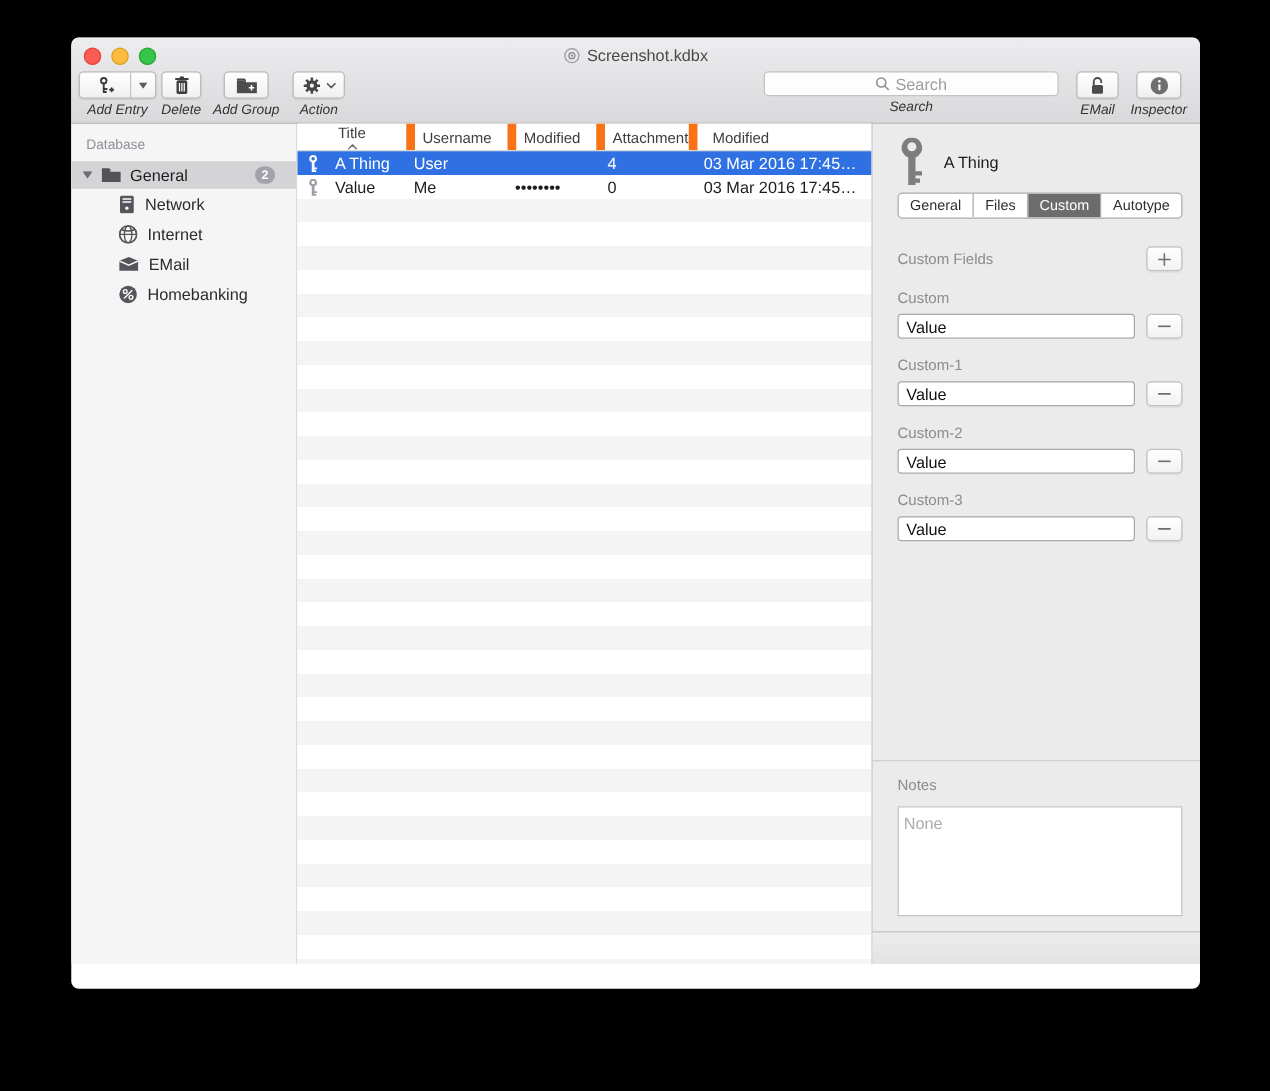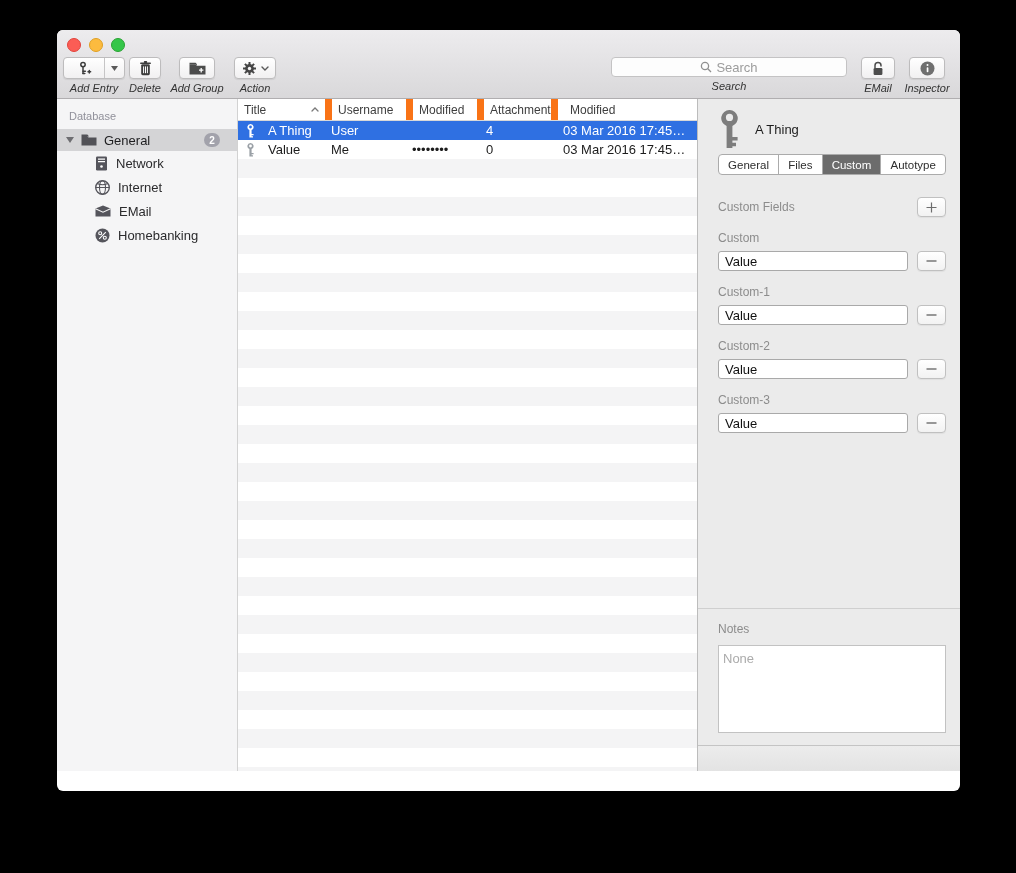--- a/index.html
+++ b/index.html
@@ -47,21 +47,21 @@
     background:#a2a2ab;color:#fff;font-size:10px;font-weight:bold;display:flex;align-items:center;justify-content:center;}
   .sb-item{height:24px;display:flex;align-items:center;padding-left:38px;}
   .sb-item .label{margin-left:8px;font-size:13px;color:#2b2b2d;}
   .sb-icon{color:#55555c;display:flex;}
   
   .entrylist{width:459px;flex:none;position:relative;background:#fff;}
   .cols{display:grid;grid-template-columns:24px 63px 81px 71px 74px 1fr;align-items:center;}
   .list-header{height:21px;border-bottom:1px solid #d8d8d8;font-size:12px;color:#3e3e3e;background:#fff;}
   .list-header .hcell{height:21px;display:flex;align-items:center;padding-left:6px;box-sizing:border-box;}
   .list-header .hcell.bl{border-left:7px solid #f97316;}
-  .h-title{grid-column:1 / 3;display:flex;align-items:center;justify-content:space-between;padding:0 6px;height:21px;box-sizing:border-box;}
+  .h-title{grid-column:1 / 3;display:flex;align-items:center;justify-content:space-between;padding:0 6px;height:21px;box-sizing:border-box;flex-direction:column;}
   .h-modified{padding-left:12px !important;}
   .rows{position:absolute;top:22px;bottom:0;left:0;right:0;
     background:repeating-linear-gradient(180deg,#f4f4f5 0 19px,#ffffff 19px 38px);}
   .row{height:19px;font-size:13px;color:#1c1c1c;}
   .row .cell{padding-left:6px;white-space:nowrap;overflow:hidden;}
   .row .cell.att{padding-left:9px;}
   .row .cell.mod{padding-left:12px;}
   .row .icon-cell{display:flex;justify-content:center;padding:0;}
   .row.selected{background:#2f70e2;color:#fff;}
   .rowkey{color:#9aa0a6;display:flex;}
@@ -95,20 +95,30 @@
 <body>
 
 <div class="window">
 
   <div class="chrome">
     <div class="traffic">
       <div class="tl red"></div>
       <div class="tl yellow"></div>
       <div class="tl green"></div>
     </div>
+    <div class="win-title">
+      <span style="display:flex;">
+        <svg width="13" height="13" viewBox="0 0 13 13">
+            <circle cx="6.5" cy="6.5" r="5.6" fill="#e8e8ea" stroke="#9a9aa0" stroke-width="1"></circle>
+            <circle cx="6.5" cy="6.5" r="2.4" fill="none" stroke="#8a8a92" stroke-width="1"></circle>
+            <circle cx="6.5" cy="6.5" r="0.9" fill="#8a8a92"></circle>
+          </svg>
+      </span>
+      <span>Screenshot.kdbx</span>
+    </div>
 
     <div class="tb-grp grp-addentry">
       <div class="tb-btn">
         <span style="display:flex;flex:1;justify-content:center;">
           <svg width="15" height="15" viewBox="0 0 15 15" fill="none" stroke="#3d3d3d" stroke-width="1.5" stroke-linecap="round">
             <circle cx="6" cy="3.6" r="2.2"></circle>
               <line x1="6" y1="5.8" x2="6" y2="12.6"></line>
             <line x1="6" y1="10.2" x2="8.4" y2="10.2"></line>
               <line x1="6" y1="12.6" x2="7.8" y2="12.6"></line>
             <line x1="11" y1="10.8" x2="13.6" y2="10.8"></line>

